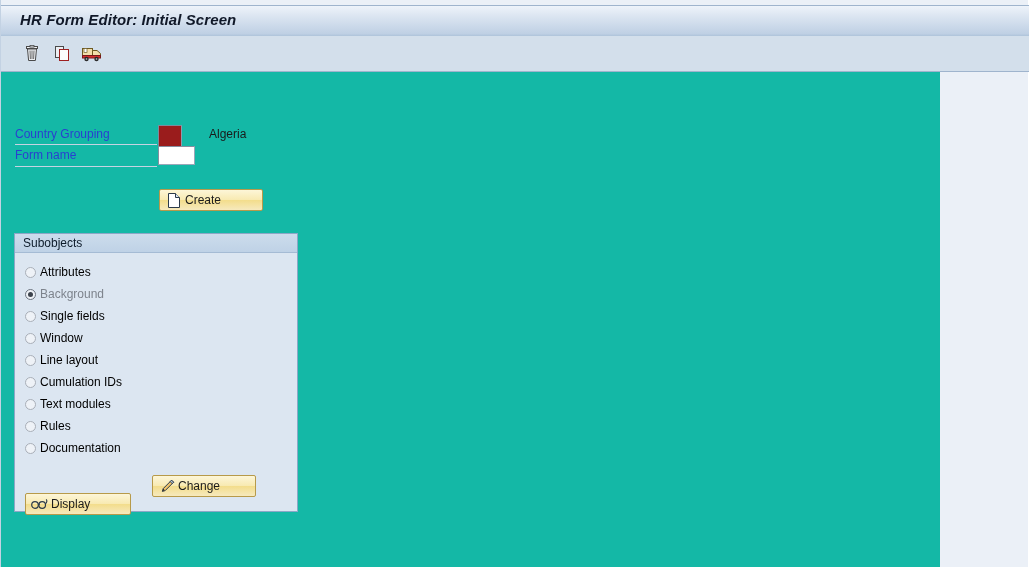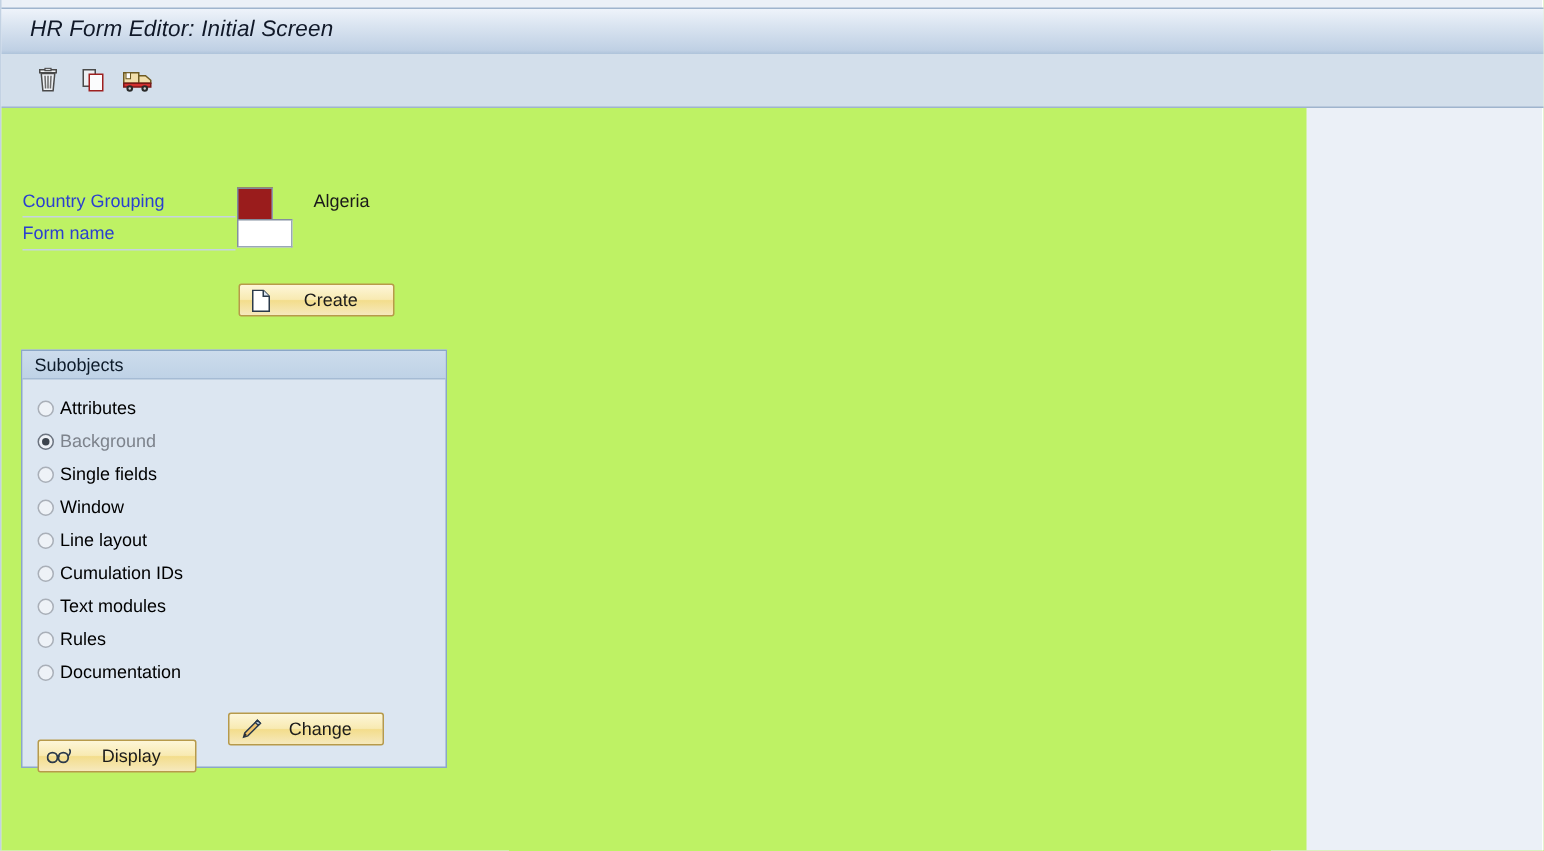--- a/index.html
+++ b/index.html
@@ -36,21 +36,21 @@
     background: linear-gradient(to bottom, #eef3fa 0%, #dbe5f1 35%, #bfd0e4 92%, #aec3da 100%);
     border-top: 1px solid #9fb4cd;
     box-sizing: border-box;
   }
   .titlebar-text {
     position: absolute;
     left: 19px;
     top: 5px;
     font-family: "Liberation Sans", sans-serif;
     font-size: 15px;
-    font-weight: normal;
+    font-weight: bold;
     font-style: italic;
     color: #101828;
     letter-spacing: 0.1px;
     white-space: nowrap;
   }
 
   
   .toolbar {
     position: absolute;
     left: 0;
@@ -92,23 +92,23 @@
   .watermark .copy {
     color: #dfe2e8;
     font-weight: normal;
   }
 
   
   .content {
     position: absolute;
     left: 0;
     top: 72px;
-    width: 870px;
+    width: 939px;
     height: 495px;
-    background: #bef264;
+    background: #14b8a6;
   }
 
   
   .field-row {
     position: absolute;
     display: flex;
     align-items: center;
   }
   .field-label {
     font-family: "Liberation Sans", sans-serif;
@@ -183,21 +183,20 @@
   .sapbtn .btn-ico {
     width: 22px;
     display: flex;
     align-items: center;
     justify-content: center;
     flex: 0 0 auto;
     margin-left: 3px;
   }
   .sapbtn .btn-lbl {
     flex: 1 1 auto;
-    text-align: center;
     padding-right: 6px;
     white-space: nowrap;
   }
 
   #create-button {
     left: 158px;
     top: 189px;
     width: 104px;
     height: 22px;
   }

